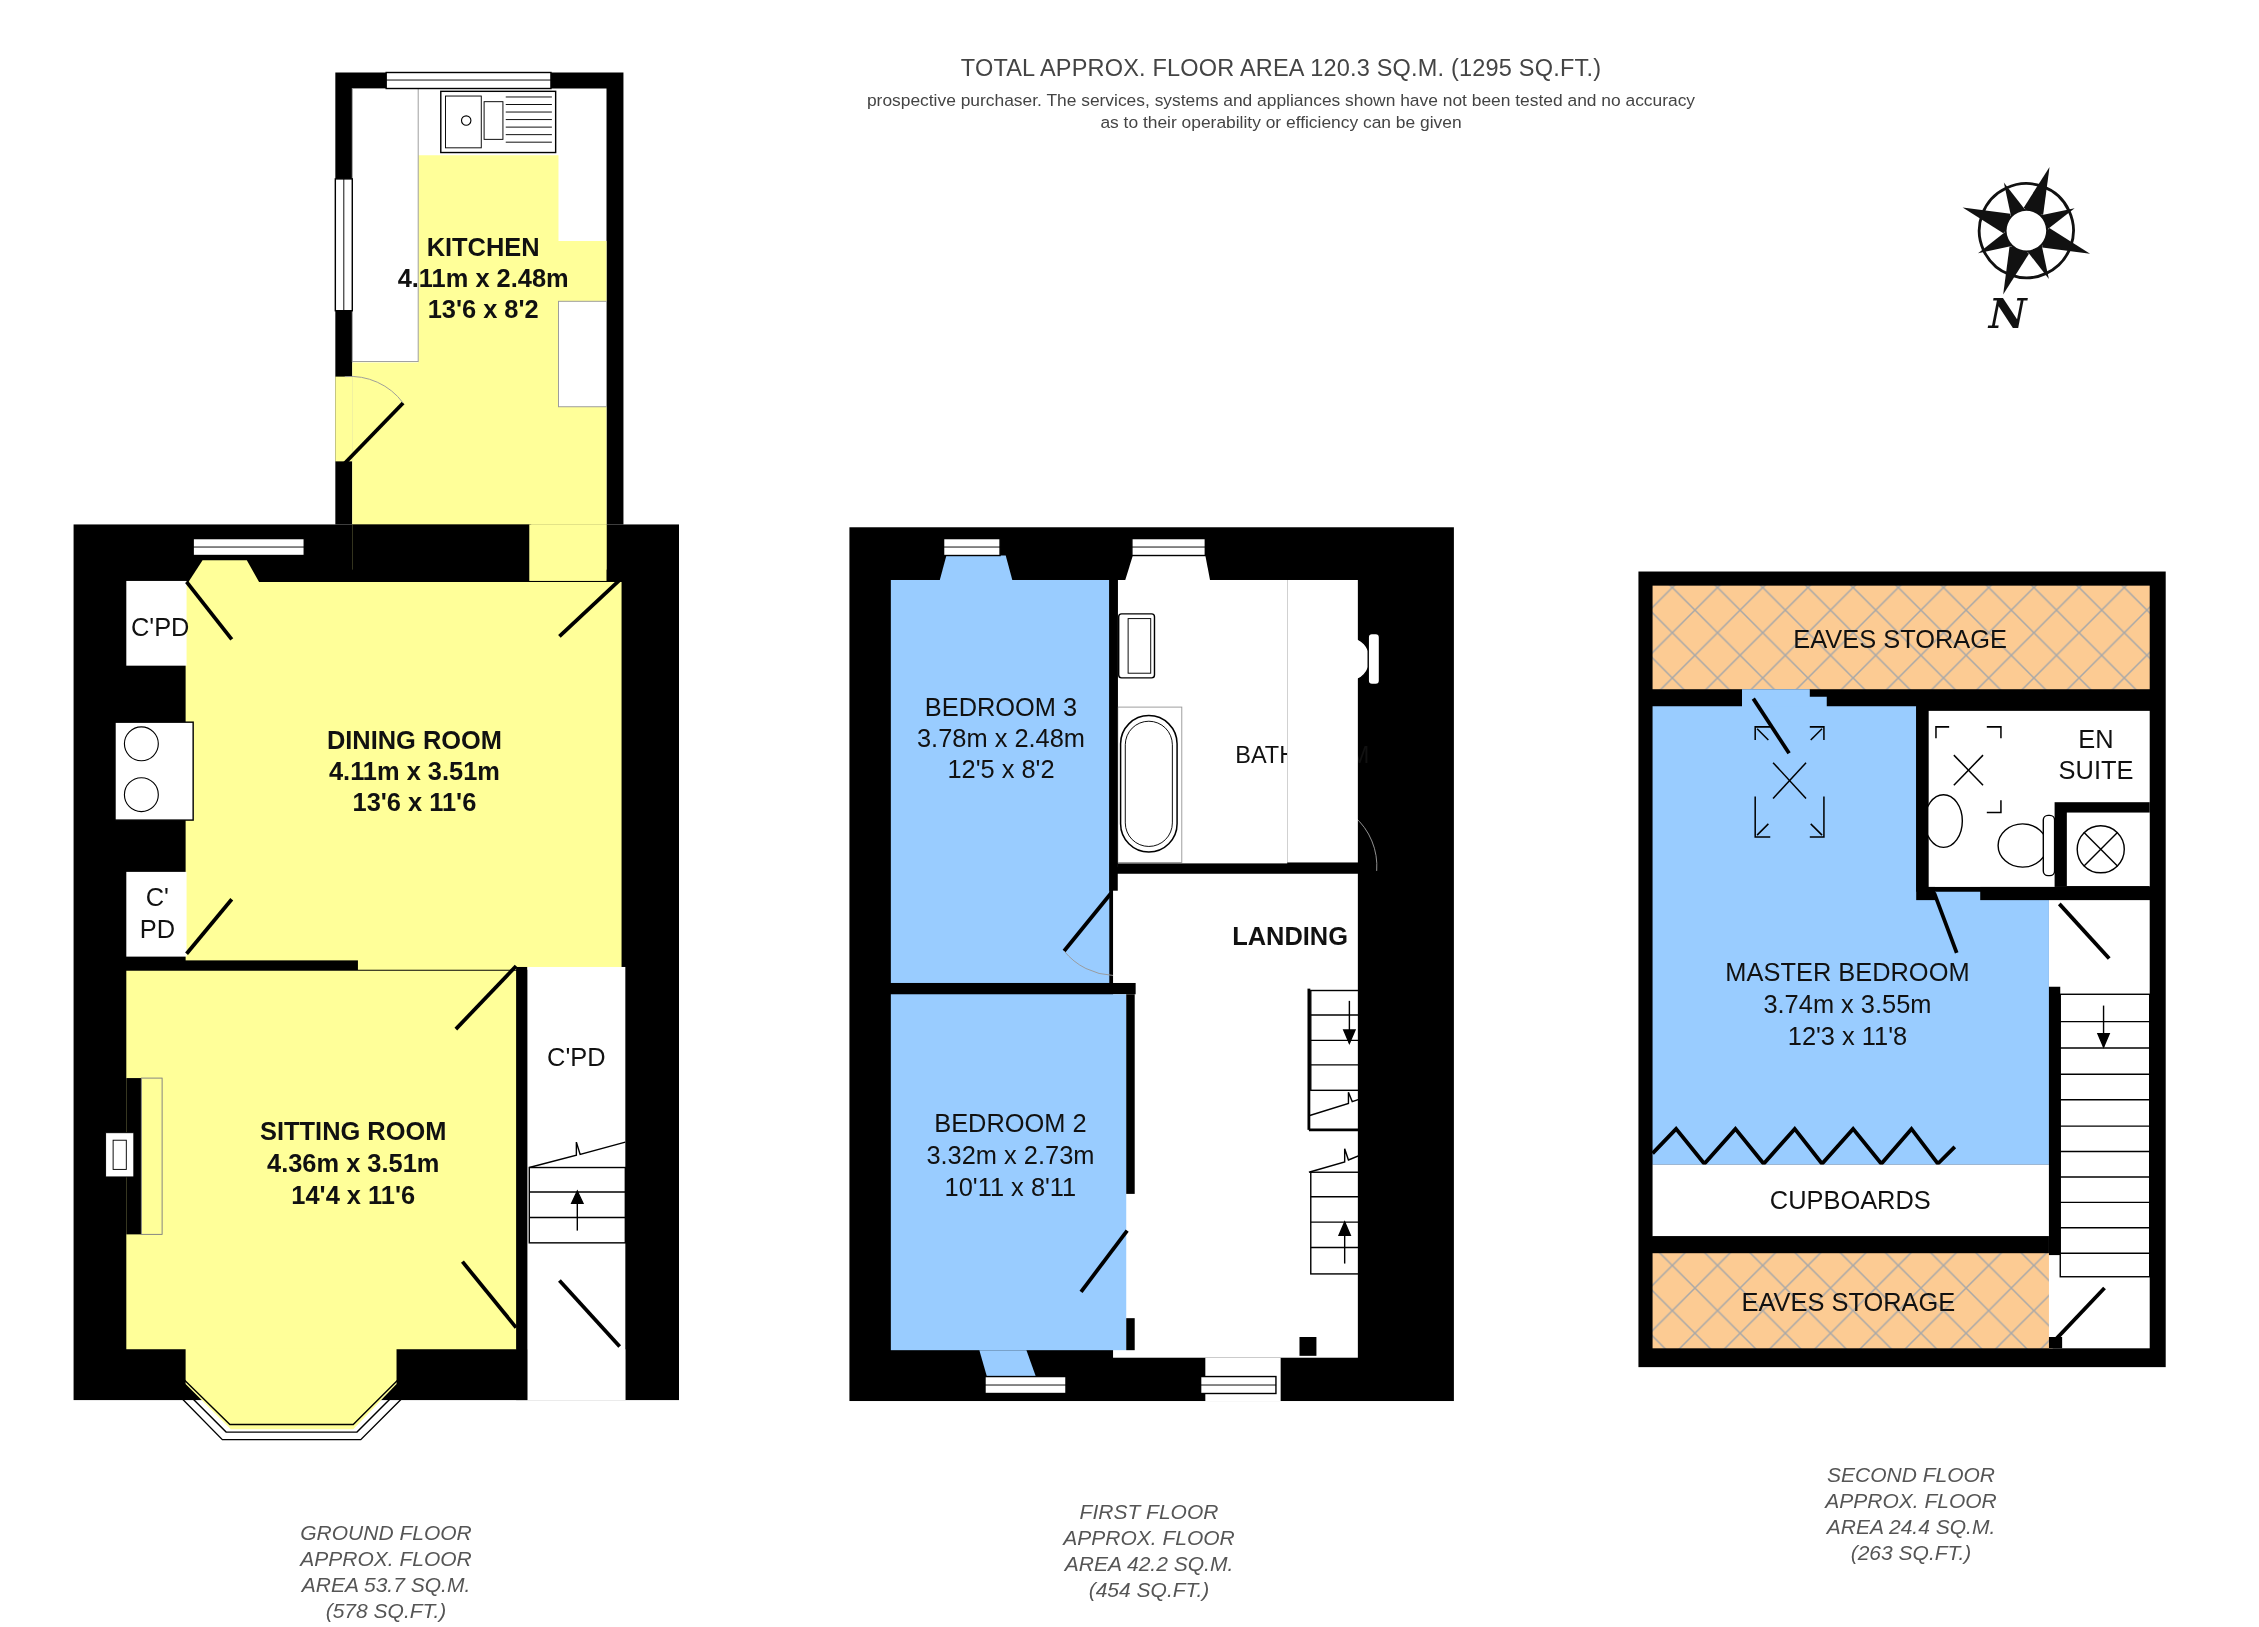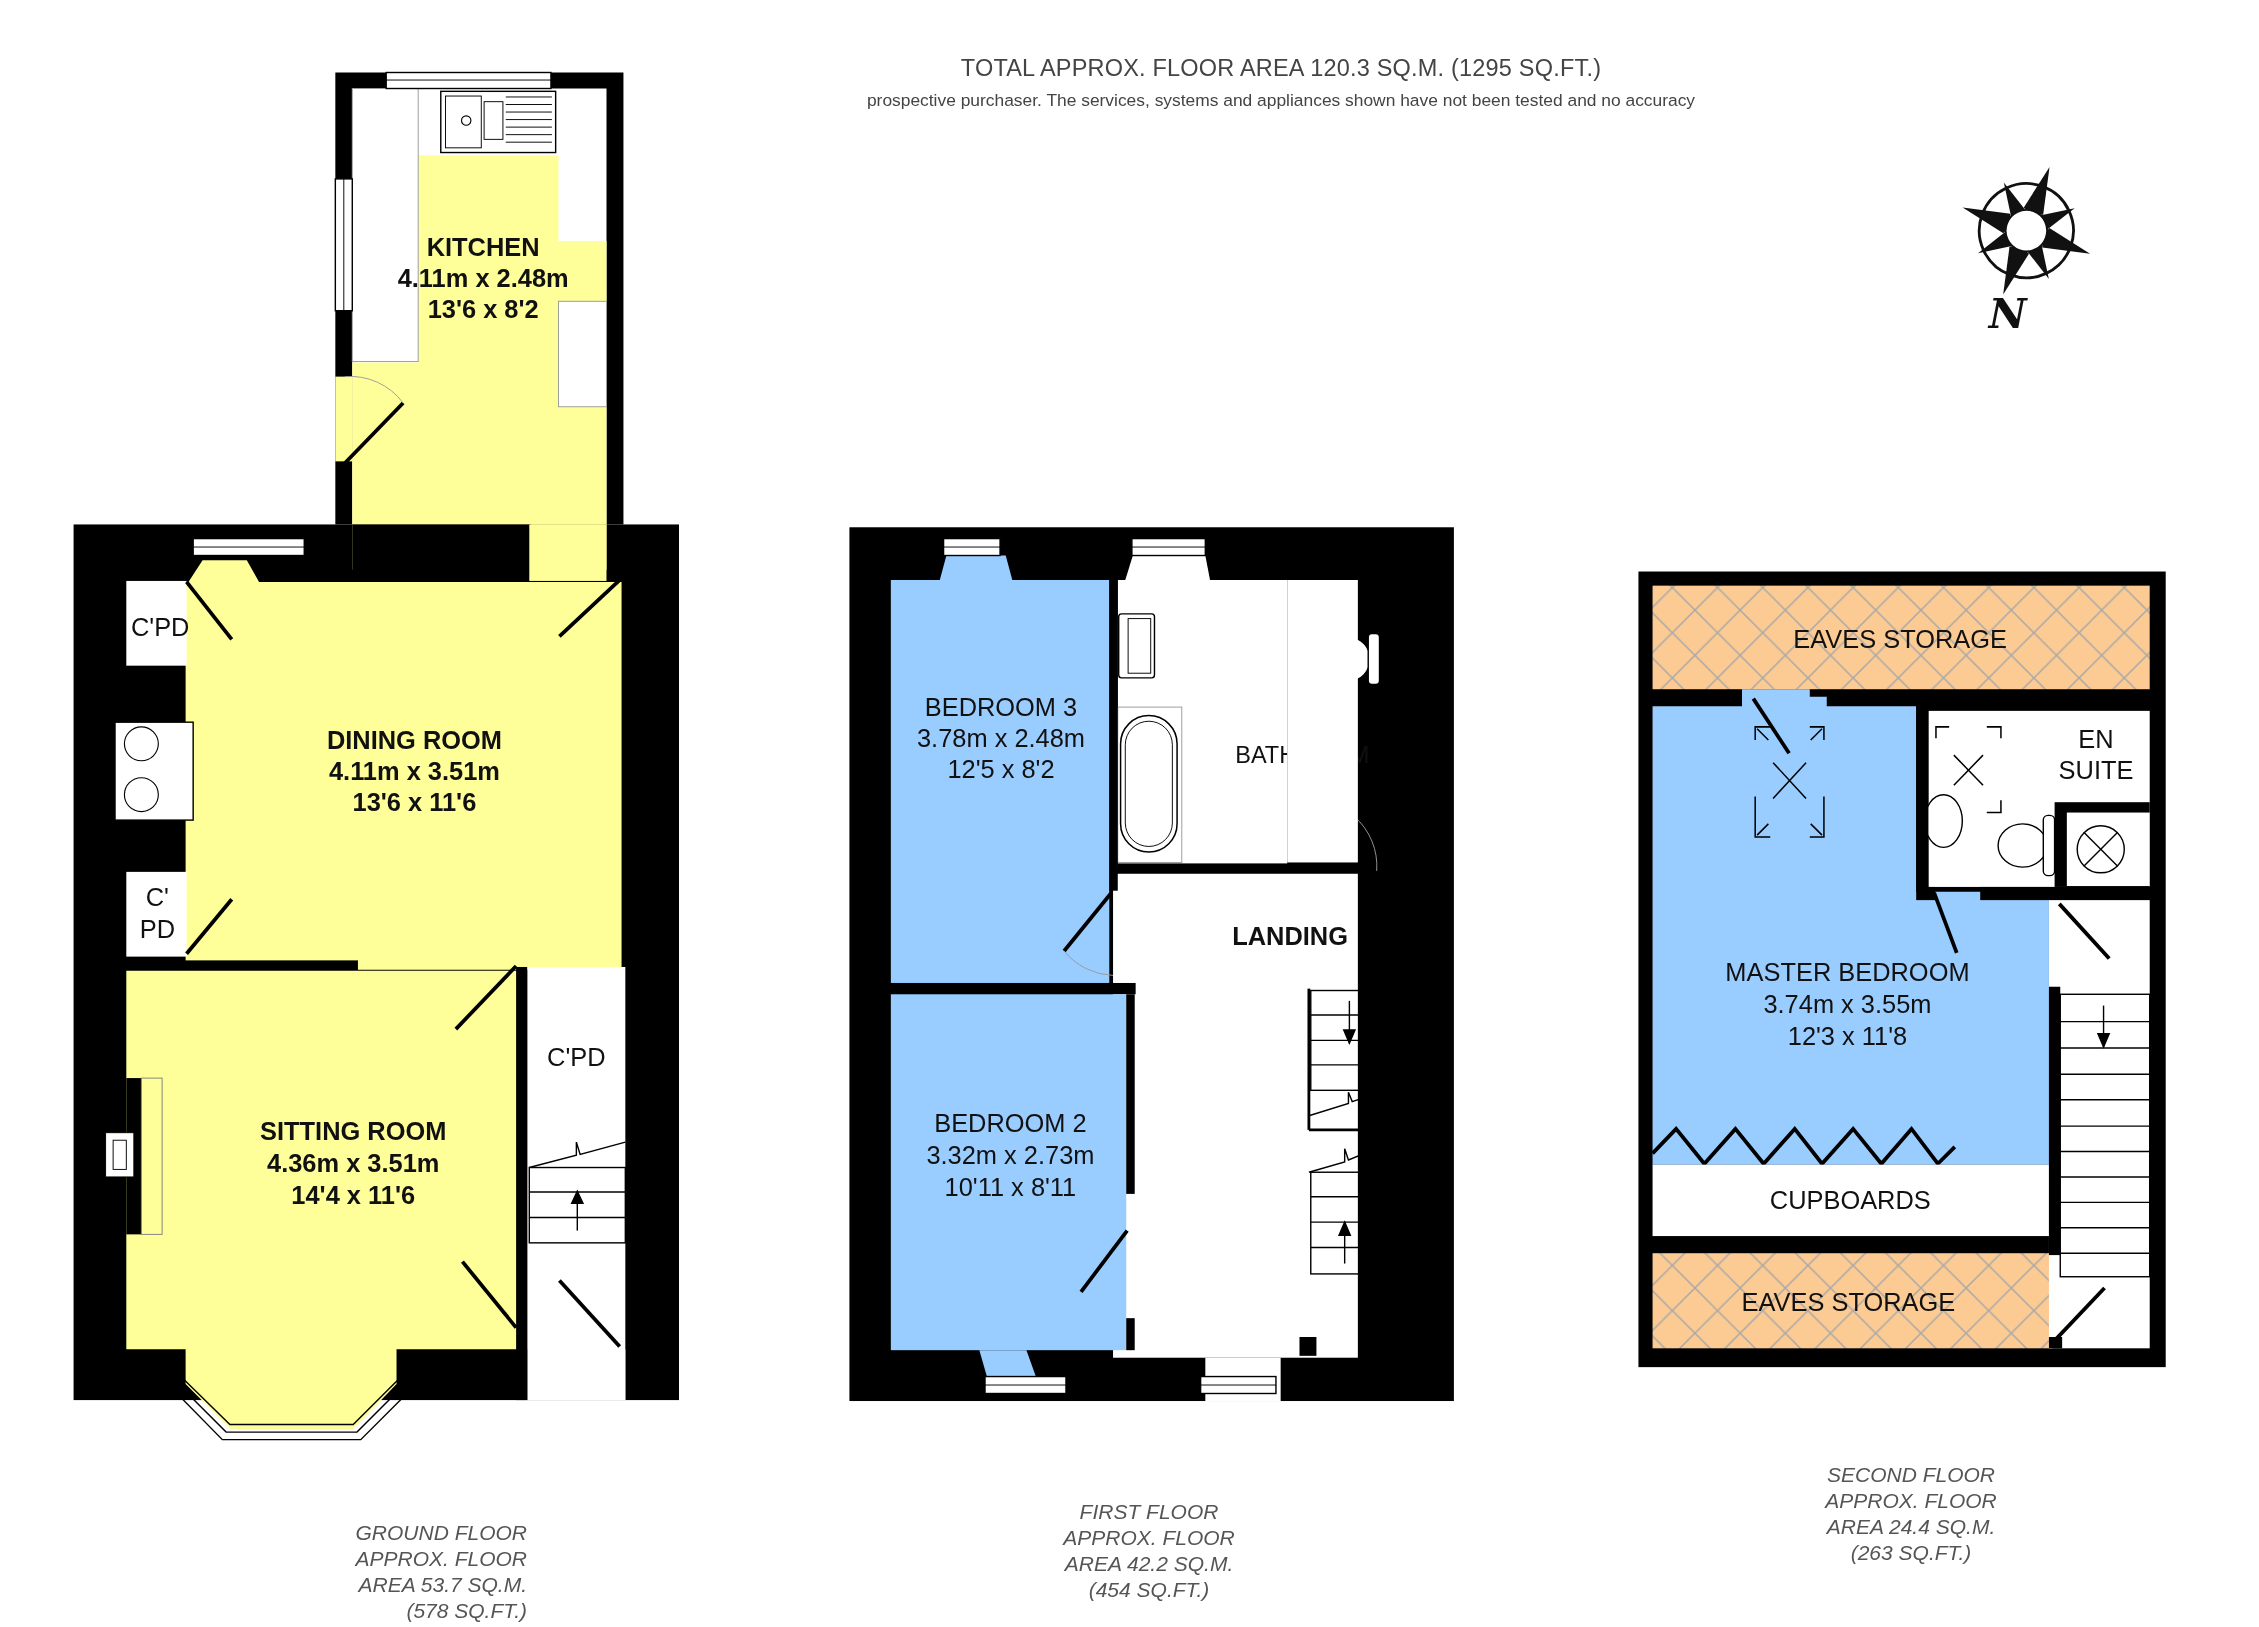--- a/index.html
+++ b/index.html
@@ -19,23 +19,24 @@
   .room-label.plain { font-weight: normal; }
   .compass-n { font-family: "DejaVu Serif", "Liberation Serif", serif; font-style: italic;
                font-weight: bold; font-size: 44px; fill: #111; }
 </style>
 </head>
 <body>
 
 <div class="abs header-title">TOTAL APPROX. FLOOR AREA 120.3 SQ.M. (1295 SQ.FT.)</div>
 <div class="abs disclaimer">
   <div>prospective purchaser. The services, systems and appliances shown have not been tested and no accuracy</div>
+  <div>as to their operability or efficiency can be given</div>
 </div>
 
-<div class="abs caption" style="left:245px; top:1520px; width:282px;text-align:right;">
+<div class="abs caption" style="left:245px; top:1520px; width:282px;">
   <div>GROUND FLOOR</div>
   <div>APPROX. FLOOR</div>
   <div>AREA 53.7 SQ.M.</div>
   <div>(578 SQ.FT.)</div>
 </div>
 <div class="abs caption" style="left:1008px; top:1499px; width:282px;">
   <div>FIRST FLOOR</div>
   <div>APPROX. FLOOR</div>
   <div>AREA 42.2 SQ.M.</div>
   <div>(454 SQ.FT.)</div>

